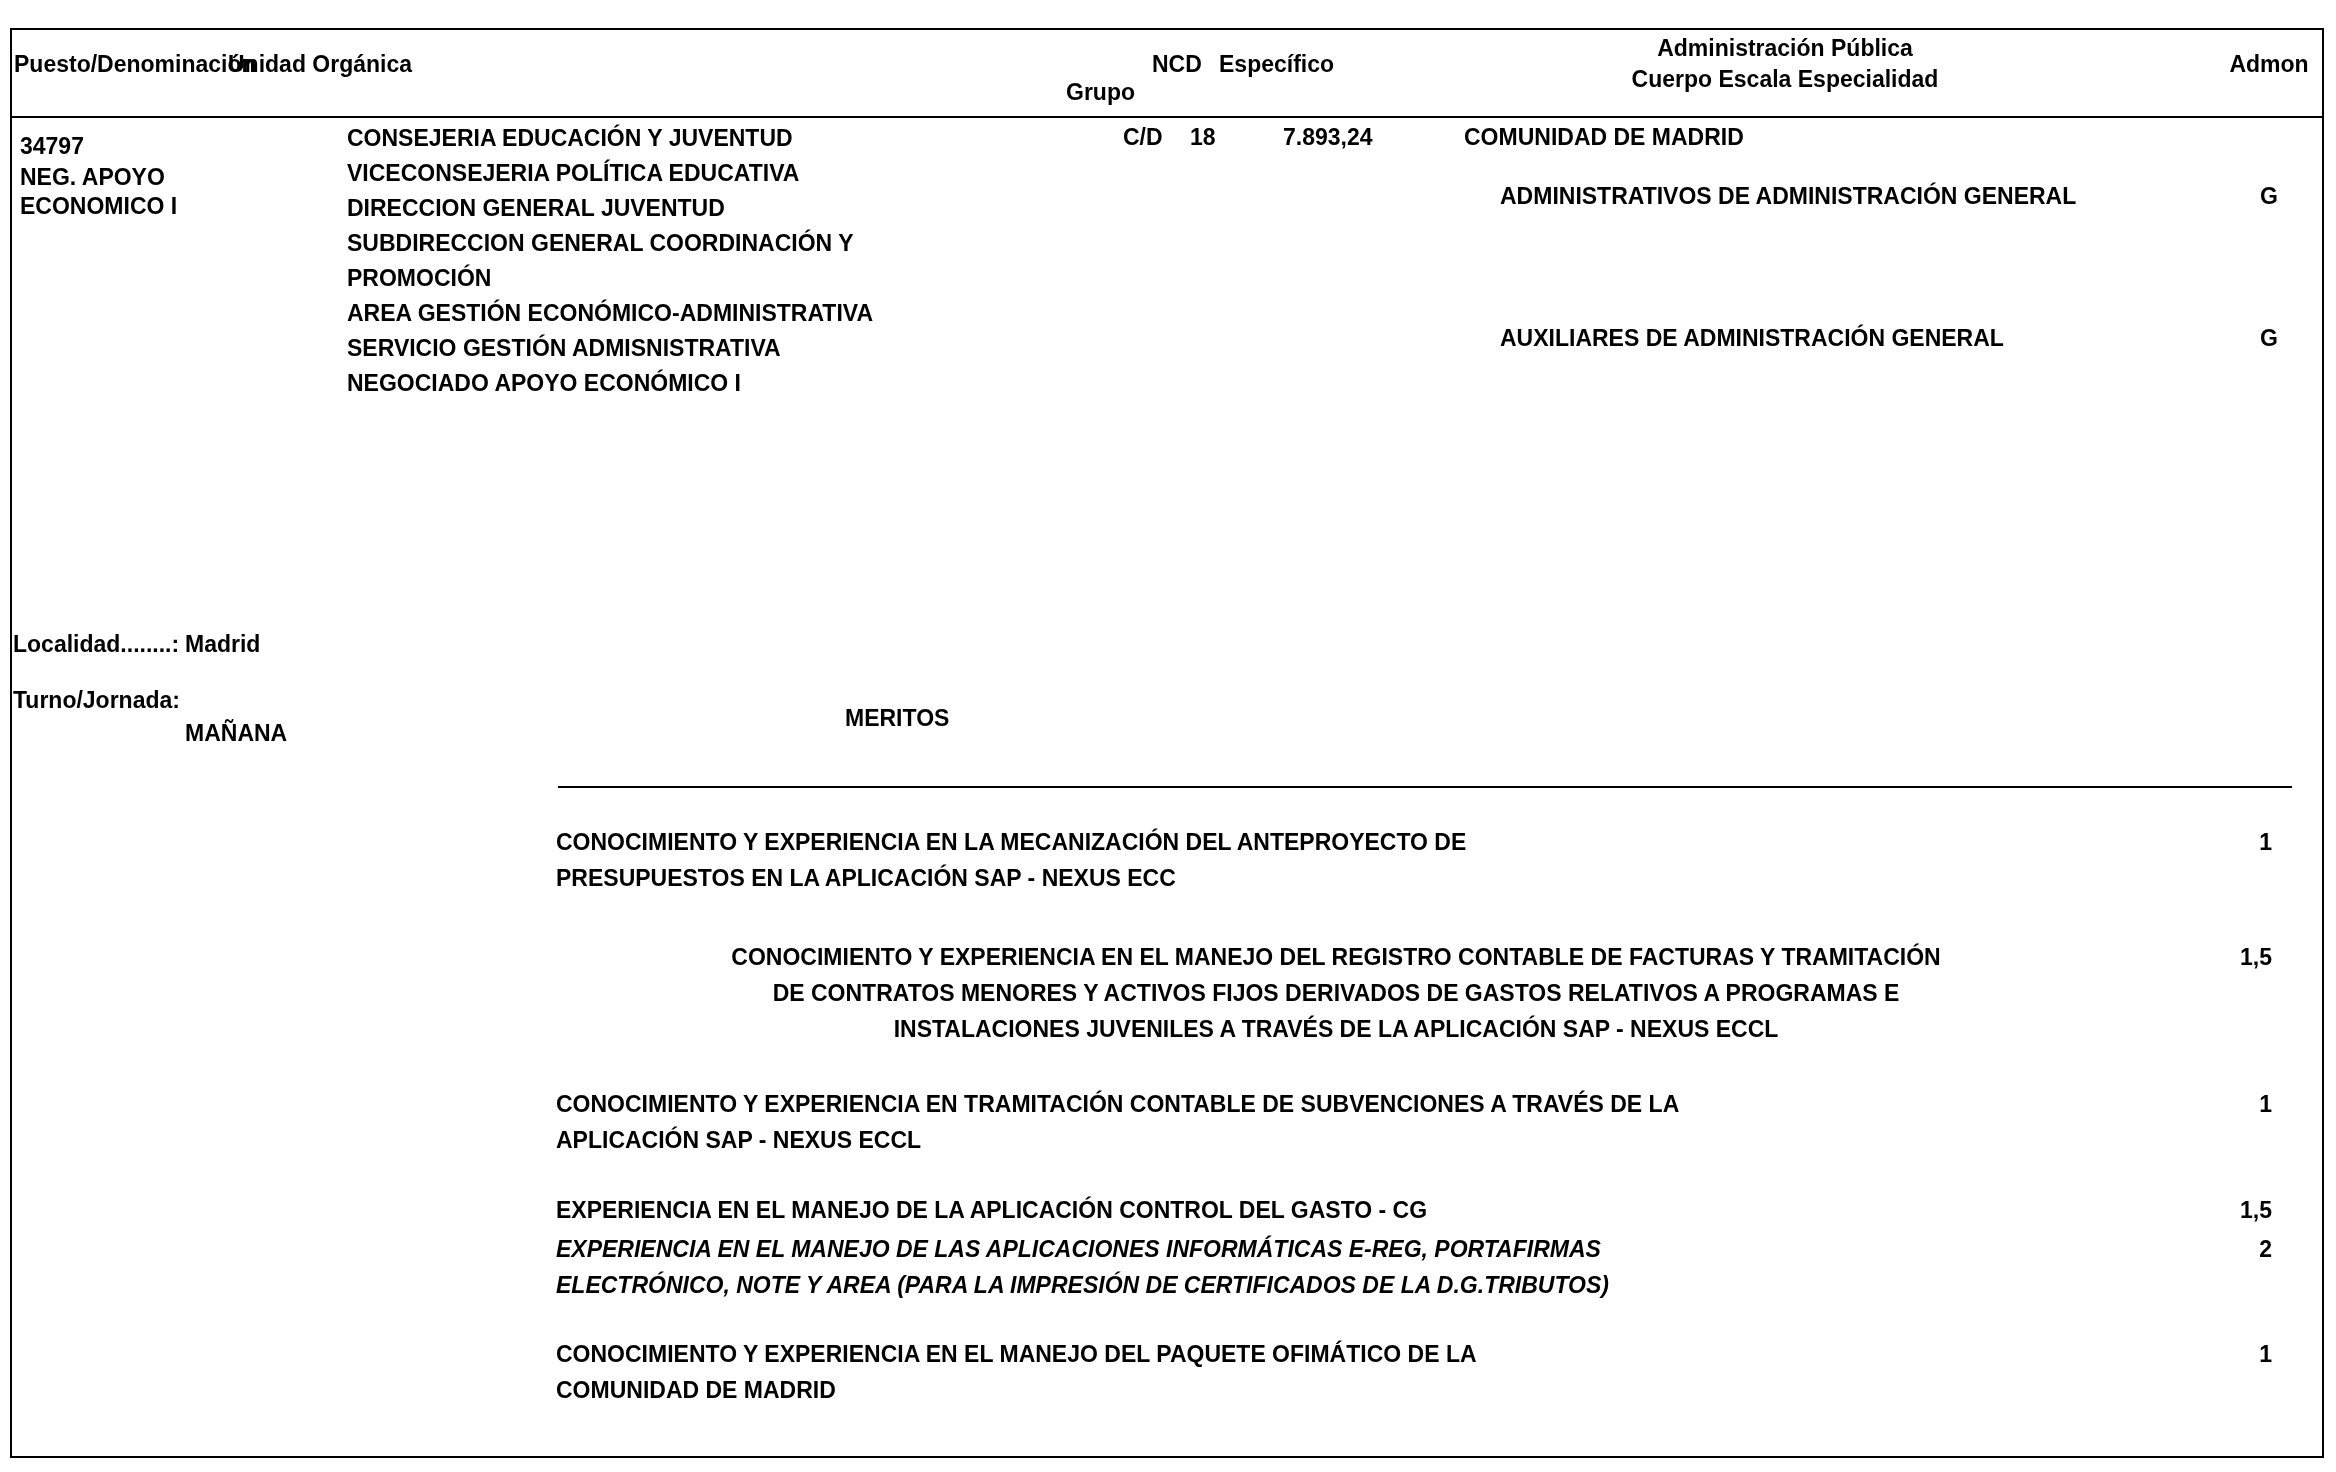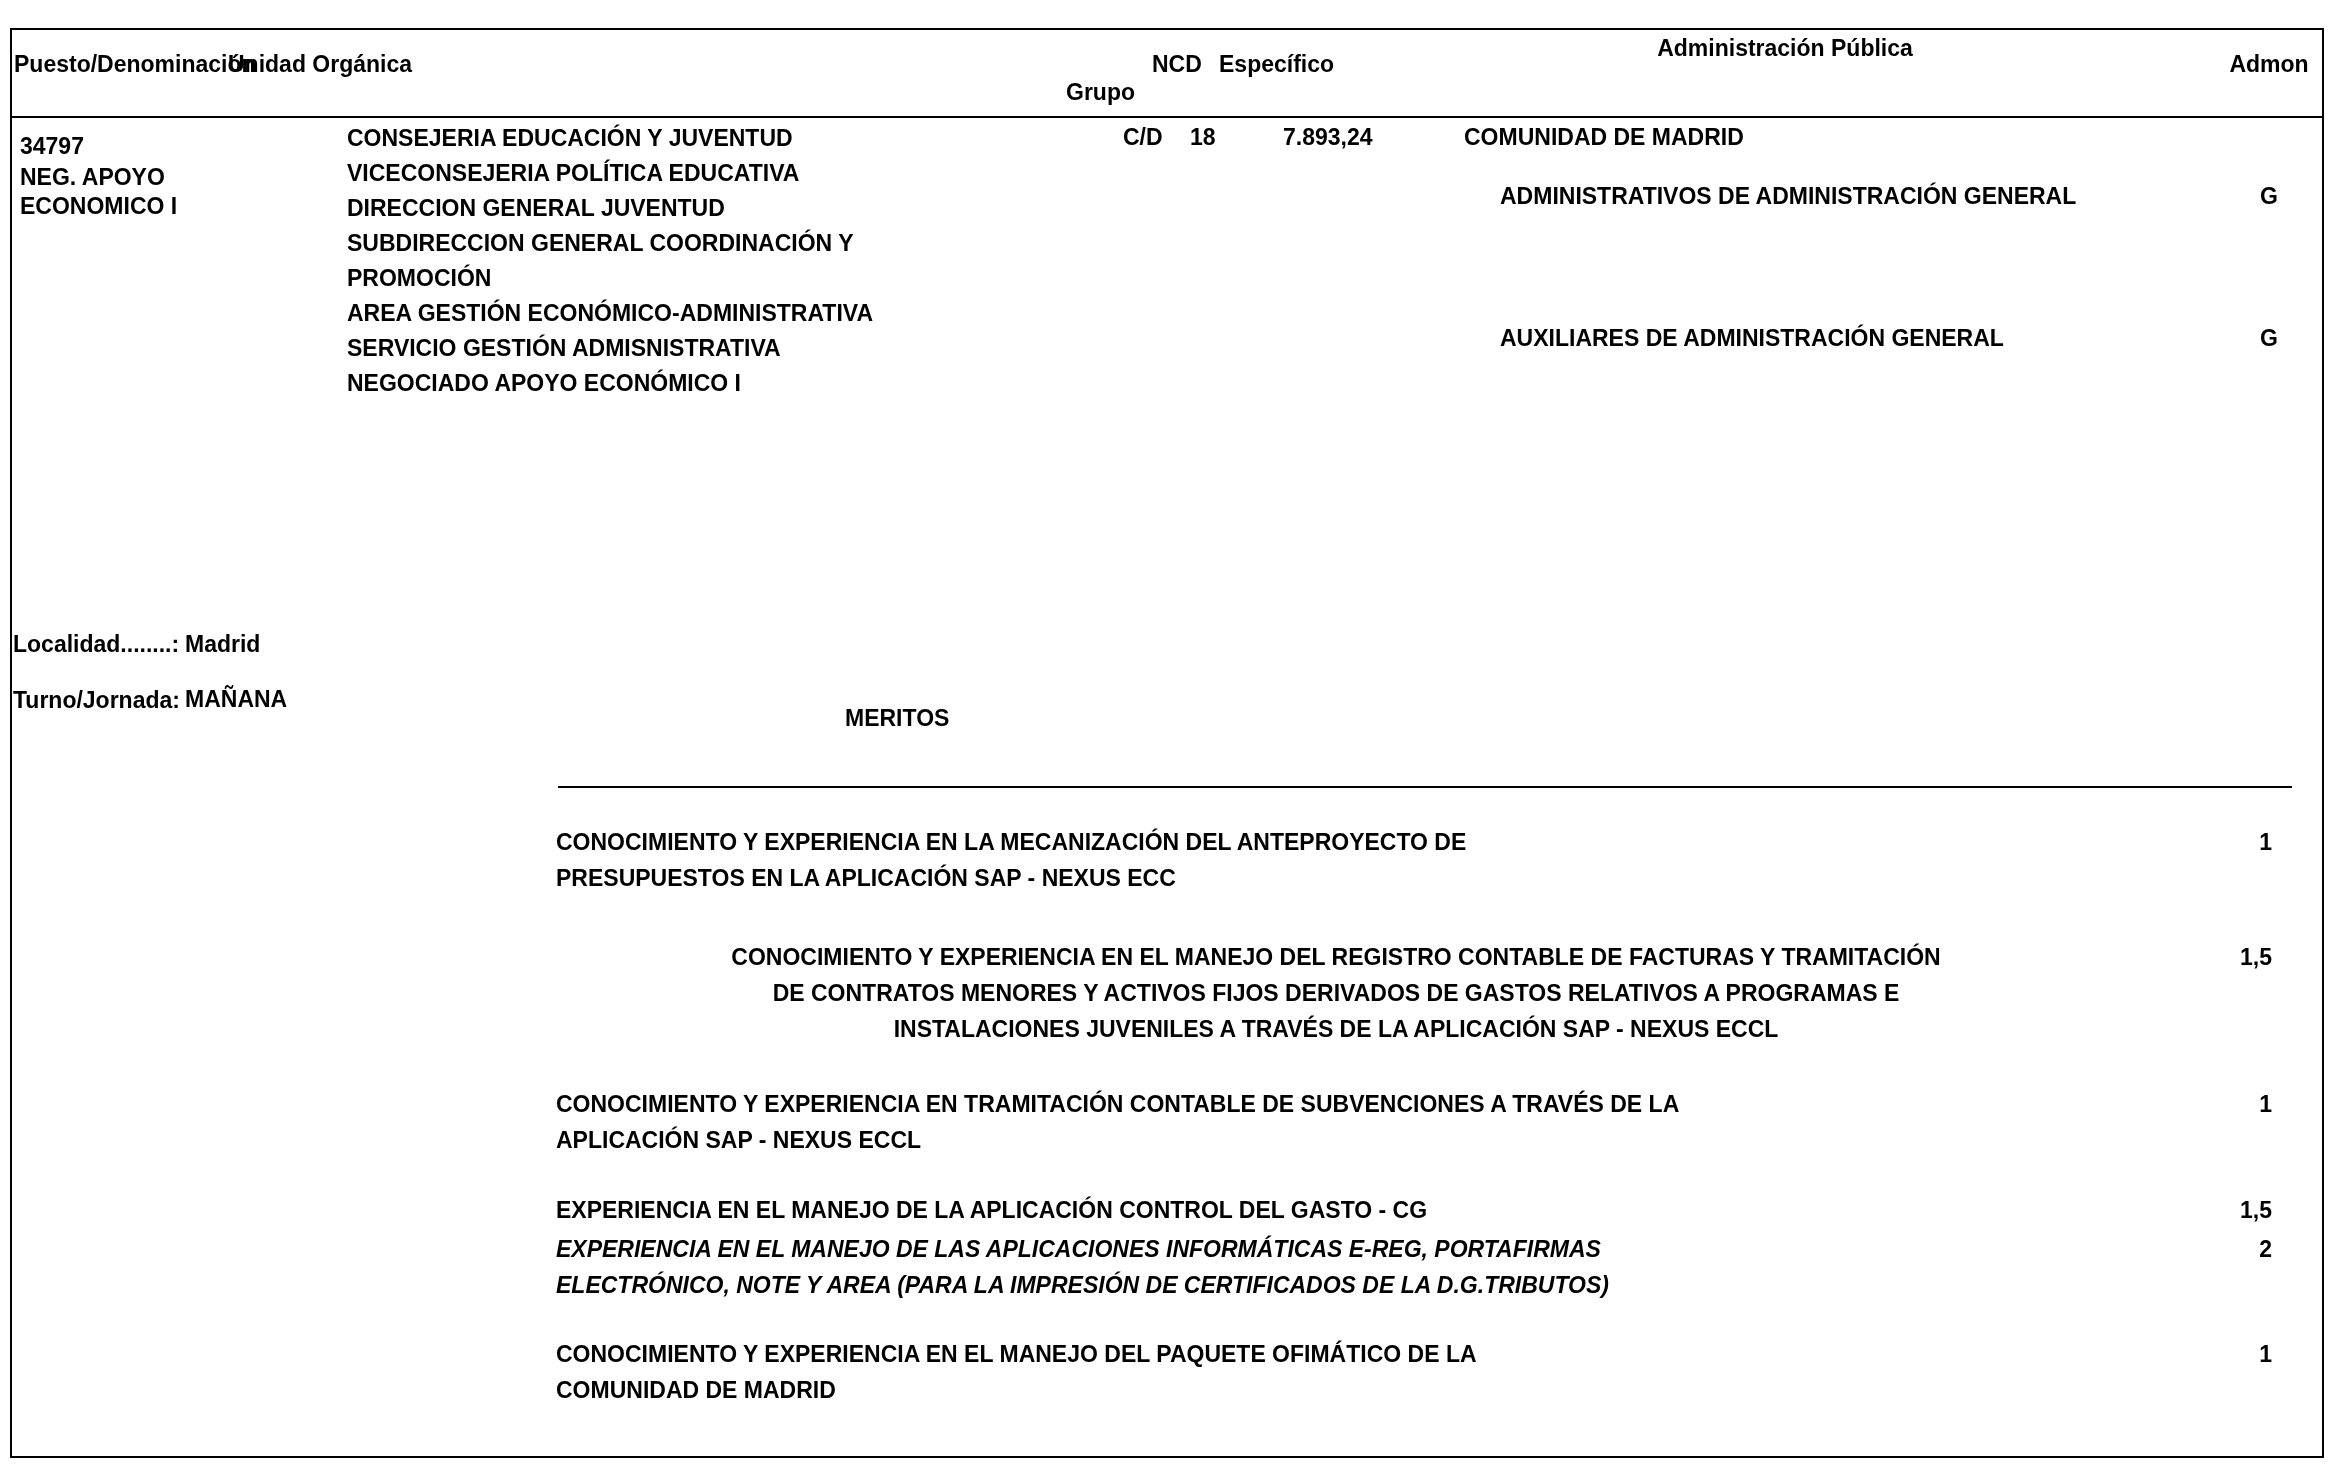--- a/index.html
+++ b/index.html
@@ -28,20 +28,21 @@
 
 <div class="abs hline" style="left:10px; top:116px; width:2314px;"></div>
 
 <div class="abs hdr" style="left:14px; top:51px;">Puesto/Denominación</div>
 <div class="abs hdr" style="left:228px; top:51px;">Unidad Orgánica</div>
 <div class="abs hdr" style="left:1066px; top:51px;margin-top:28px;">Grupo</div>
 <div class="abs hdr" style="left:1152px; top:51px;">NCD</div>
 <div class="abs hdr" style="left:1219px; top:51px;">Específico</div>
 <div class="abs hdr2 center" style="left:1540px; top:33px; width:490px;">
   <div>Administración Pública</div>
+  <div>Cuerpo Escala Especialidad</div>
 </div>
 <div class="abs hdr center" style="left:2226px; top:51px; width:86px;">Admon</div>
 
 <div class="abs" style="left:20px; top:133px;">34797</div>
 <div class="abs denom-lines multiline" style="left:20px; top:163px;">NEG. APOYO
 ECONOMICO I</div>
 
 <div class="abs org-lines multiline" style="left:347px; top:121px;">CONSEJERIA EDUCACIÓN Y JUVENTUD
 VICECONSEJERIA POLÍTICA EDUCATIVA
 DIRECCION GENERAL JUVENTUD
@@ -59,21 +60,21 @@
 
 <div class="abs" style="left:1500px; top:183px;">ADMINISTRATIVOS DE ADMINISTRACIÓN GENERAL</div>
 <div class="abs center" style="left:2226px; top:183px; width:86px;">G</div>
 
 <div class="abs" style="left:1500px; top:325px;">AUXILIARES DE ADMINISTRACIÓN GENERAL</div>
 <div class="abs center" style="left:2226px; top:325px; width:86px;">G</div>
 
 <div class="abs" style="left:13px; top:631px;">Localidad........:</div>
 <div class="abs" style="left:185px; top:631px;">Madrid</div>
 <div class="abs" style="left:13px; top:687px;">Turno/Jornada:</div>
-<div class="abs" style="left:185px; top:686px;">MAÑANA</div>
+<div class="abs" style="left:185px; top:720px;">MAÑANA</div>
 
 <div class="abs" style="left:845px; top:705px;">MERITOS</div>
 <div class="abs hline" style="left:558px; top:786px; width:1734px;"></div>
 
 <div class="abs merit multiline" style="left:556px; top:812px; width:1560px;">CONOCIMIENTO Y EXPERIENCIA EN LA MECANIZACIÓN DEL ANTEPROYECTO DE
 PRESUPUESTOS EN LA APLICACIÓN SAP - NEXUS ECC</div>
 <div class="abs merit right" style="left:2100px; top:812px; width:172px;">1</div>
 
 <div class="abs merit multiline" style="left:556px; top:927px; width:1560px;text-align:center;">CONOCIMIENTO Y EXPERIENCIA EN EL MANEJO DEL REGISTRO CONTABLE DE FACTURAS Y TRAMITACIÓN
 DE CONTRATOS MENORES Y ACTIVOS FIJOS DERIVADOS DE GASTOS RELATIVOS A PROGRAMAS E

